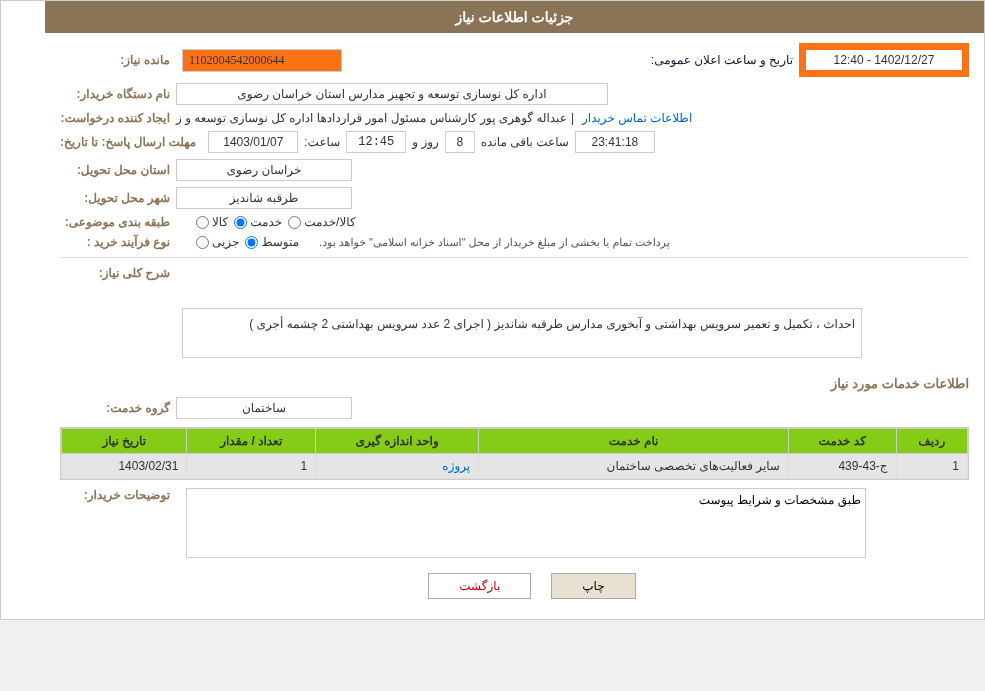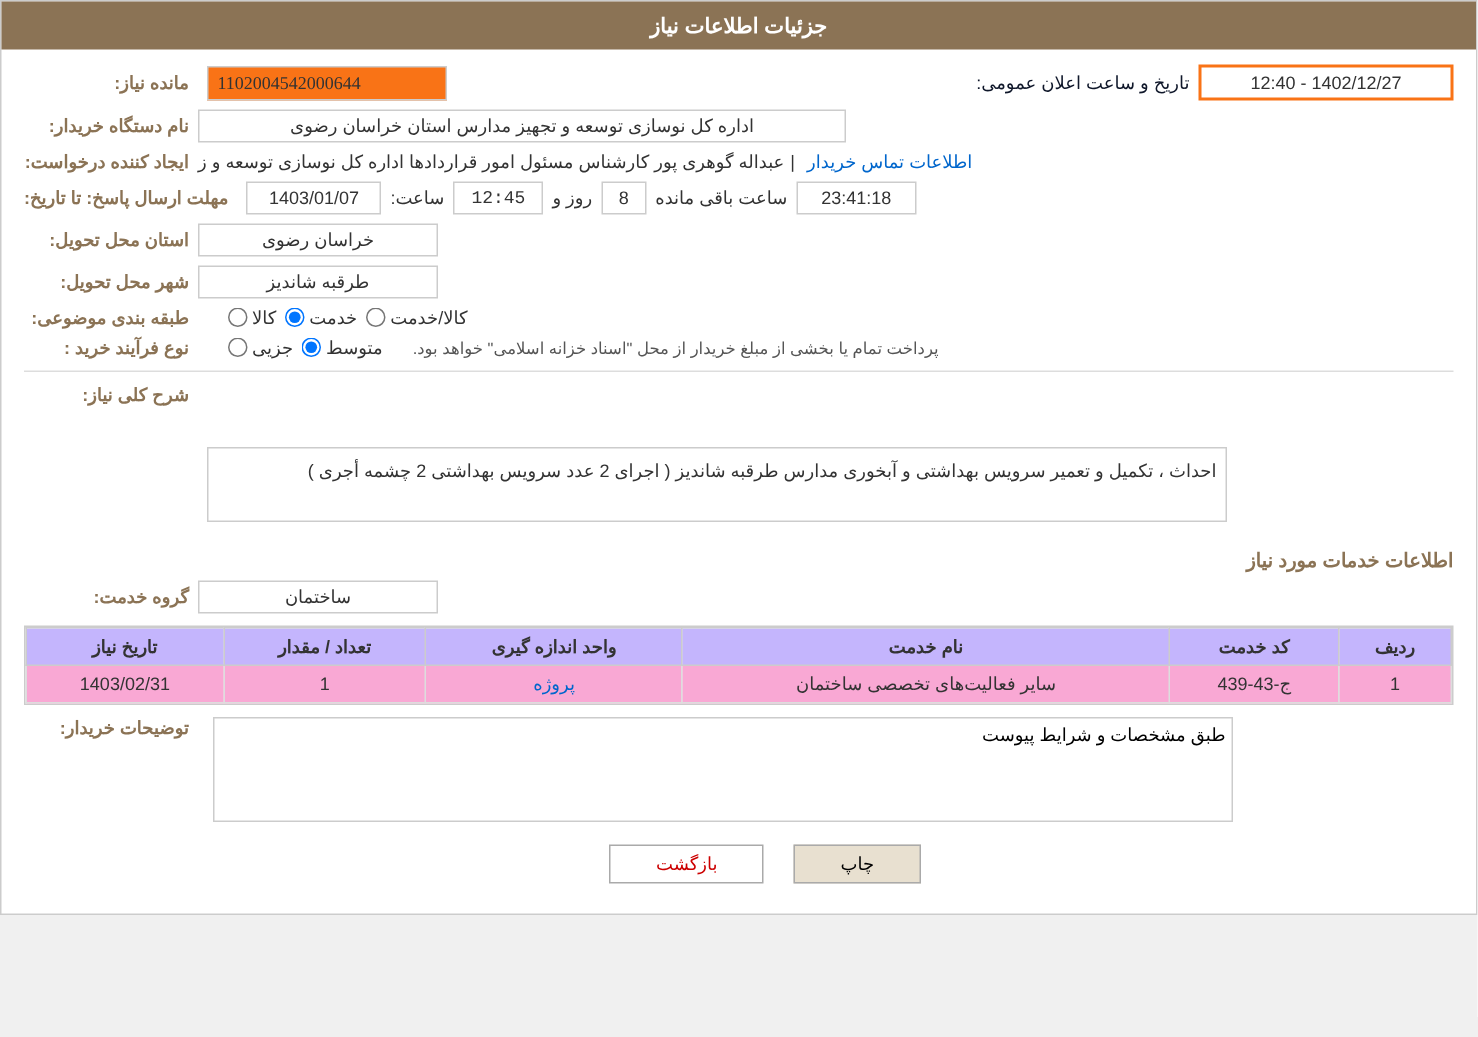--- a/index.html
+++ b/index.html
@@ -8,20 +8,21 @@
       font-size: 12px;
       background: #f0f0f0;
       direction: rtl;
       color: #333;
     }
     .page-wrapper {
       max-width: 985px;
       margin: 0 auto;
       background: #fff;
       border: 1px solid #ccc;
+      padding-left: 44px;
     }
     .header-bar {
       background: #8B7355;
       color: #fff;
       text-align: center;
       padding: 8px 10px;
       font-size: 14px;
       font-weight: bold;
     }
     .content {
@@ -45,21 +46,21 @@
       border: 1px solid #ccc;
       background: #fff;
       padding: 3px 6px;
       min-height: 22px;
       text-align: center;
     }
     .input-box.wide {
       width: 432px;
     }
     .input-box.medium {
-      width: 160px;
+      width: 176px;
     }
     .announce-label {
       color: #0f172a;
       white-space: nowrap;
     }
     .contact-link {
       color: #0066cc;
       text-decoration: none;
     }
     .deadline-row {
@@ -87,21 +88,21 @@
       gap: 20px;
     }
     .radio-group {
       display: flex;
       align-items: center;
       gap: 6px;
       direction: rtl;
     }
     .radio-item {
       display: flex;
-      align-items: flex-start;
+      align-items: center;
       gap: 3px;
     }
     .purchase-type-row {
       display: flex;
       align-items: center;
       justify-content: flex-end;
       margin-bottom: 6px;
       gap: 20px;
     }
     .purchase-text {
@@ -134,32 +135,32 @@
     .table-wrapper {
       margin-bottom: 8px;
       border: 1px solid #ccc;
     }
     table {
       width: 100%;
       border-collapse: collapse;
       direction: rtl;
     }
     table th {
-      background: #c4b5fd;
+      background: #84cc16;
       border: 1px solid #ccc;
       padding: 5px 8px;
       text-align: center;
       font-weight: bold;
       color: #333;
     }
     table td {
       border: 1px solid #ddd;
       padding: 5px 8px;
-      text-align: center;
-      background: #f9a8d4;
+      text-align: right;
+      background: #e5e5e5;
     }
     .notes-row {
       display: flex;
       align-items: flex-start;
       justify-content: flex-end;
       margin-top: 8px;
       gap: 10px;
     }
     .notes-label {
       color: #8B7355;
@@ -217,21 +218,21 @@
     }
     .id-value {
       border: 1px solid #ccc;
       padding: 3px 6px;
       min-width: 160px;
       text-align: left;
       background: #f97316;
       font-family: Liberation Serif, serif;
     }
     .announce-date-box {
-      border: 2px solid #f97316;
+      border: 7px solid #f97316;
       padding: 3px 6px;
       background: #fff;
       min-width: 170px;
       text-align: center;
     }
   </style>
 </head>
 <body>
 
 <div class="page-wrapper">

